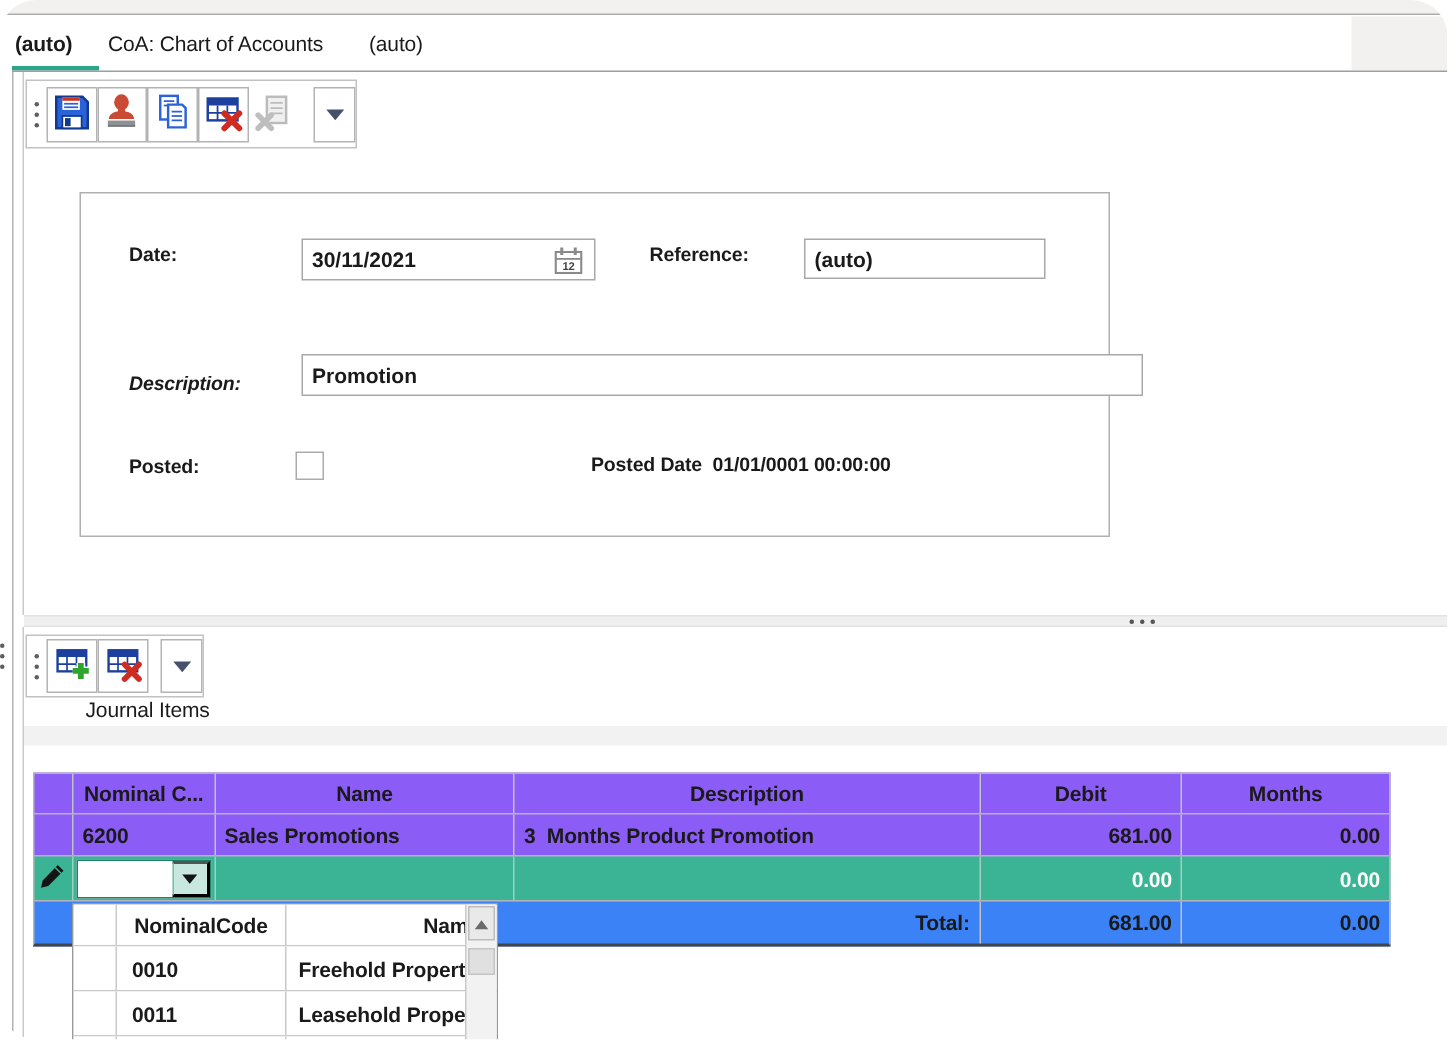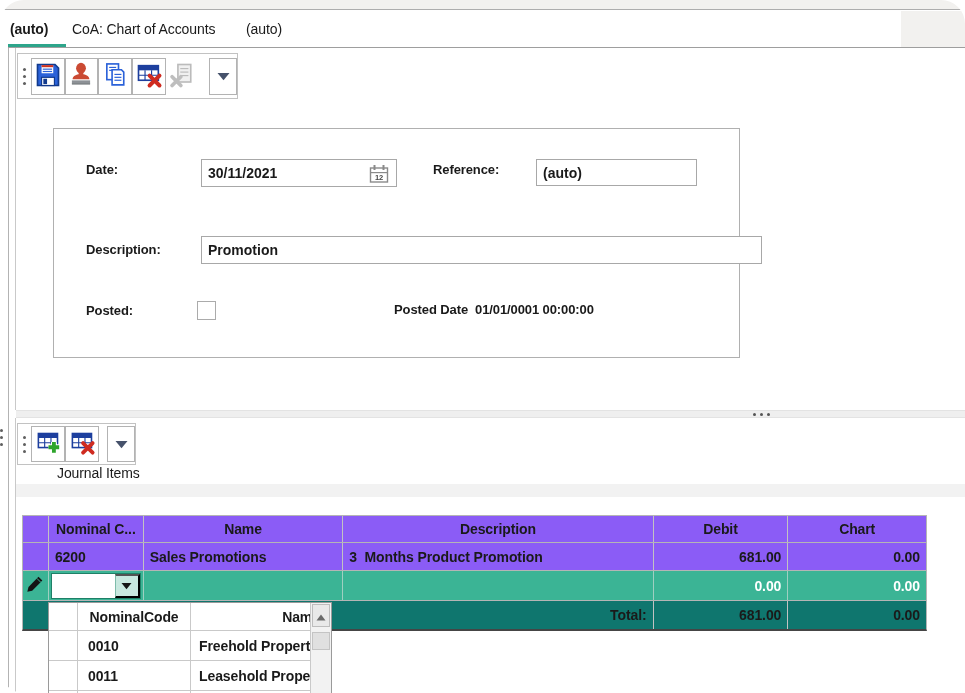--- a/index.html
+++ b/index.html
@@ -49,21 +49,21 @@
         border-left:1px solid #b5b5b5;border-right:1px solid #b5b5b5;border-bottom:1px solid #b5b5b5;background:#8b5cf6;}
   .trow .cell{box-sizing:border-box;display:flex;align-items:center;font-size:14px;border-right:1px solid #c2c2c2;overflow:hidden;}
   .trow .cell:last-child{border-right:none;}
   .c-sel{width:26px;}.c-nom{width:95px;}.c-name{width:200px;}.c-desc{width:311px;}.c-deb{width:135px;}.c-cred{width:138px;}
   .th{justify-content:center;font-weight:600;}
   .lpad{padding-left:6px;}
   .num{justify-content:flex-end;padding-right:6px;font-weight:600;}
   .pre{white-space:pre;}
   .editrow{background:#3bb495;}
   .editrow .cell{border-right:1px solid #9fcfc1;color:#fff;}
-  .totalrow{background:#0f766e;border-bottom:2px solid #454545;}
+  .totalrow{background:#3b82f6;border-bottom:2px solid #454545;}
 
   
   .combo{display:flex;width:88px;height:24px;border:1px solid #1f8067;background:#fff;margin-left:2px;}
   .combo input{flex:1;min-width:0;border:none;outline:none;font-family:inherit;font-size:13px;padding:0 3px;}
   .combo .cbtn{width:25px;background:#c8e8df;border-left:1px solid #7fbcab;display:flex;align-items:center;justify-content:center;padding:0;}
 
   
   .popup{left:48px;top:602px;width:284px;height:120px;border:1px solid #9a9a9a;background:#fff;z-index:5;overflow:hidden;}
   .prow{position:relative;display:flex;width:362px;box-sizing:border-box;border-bottom:1px solid #c9c9c9;background:#fff;}
   .prow .pcell{box-sizing:border-box;display:flex;align-items:center;font-size:14px;border-right:1px solid #c9c9c9;overflow:hidden;}
@@ -182,21 +182,21 @@
         <rect x="5.5" y="2" width="2" height="5" fill="#8a8a8a"></rect>
         <rect x="14.5" y="2" width="2" height="5" fill="#8a8a8a"></rect>
         <rect x="2.5" y="9" width="17" height="1.2" fill="#8a8a8a"></rect>
         <text x="11" y="17" font-size="7.5" font-family="Liberation Sans, sans-serif" font-weight="700" fill="#444" text-anchor="middle">12</text>
       </svg>
     </span>
 
     <div class="abs flabel" style="left:379px;top:33px;">Reference:</div>
     <input class="abs finput" style="left: 482px; top: 30px; width: 161px; height: 27px;" value="(auto)">
 
-    <div class="abs flabel" style="left:32px;top:113px;">Description:</div>
+    <div class="abs flabel" style="left:32px;top:119px;font-style:italic;">Description:</div>
     <input class="abs finput" style="left: 147px; top: 107px; width: 561px; height: 28px;" value="Promotion">
 
     <div class="abs flabel" style="left:32px;top:174px;">Posted:</div>
     <div class="abs checkbox" style="left:143px;top:172px;"></div>
 
     <div class="abs" style="left:340px;top:173px;display:flex;gap:7px;">
       <span class="flabel">Posted Date</span>
       <span class="flabel">01/01/0001 00:00:00</span>
     </div>
   </div>
@@ -256,21 +256,21 @@
 
   <div class="abs sectitle">Journal Items</div>
   <div class="abs grayband"></div>
 
   <div class="trow" style="top:515px;height:28px;border-top:1px solid #b5b5b5;">
     <div class="cell c-sel"></div>
     <div class="cell c-nom th">Nominal C...</div>
     <div class="cell c-name th">Name</div>
     <div class="cell c-desc th">Description</div>
     <div class="cell c-deb th">Debit</div>
-    <div class="cell c-cred th">Chart</div>
+    <div class="cell c-cred th">Months</div>
   </div>
 
   <div class="trow" style="top:543px;height:28px;">
     <div class="cell c-sel"></div>
     <div class="cell c-nom lpad" style="font-weight:600;">6200</div>
     <div class="cell c-name lpad" style="font-weight:600;">Sales Promotions</div>
     <div class="cell c-desc lpad pre" style="font-weight:600;">3  Months Product Promotion</div>
     <div class="cell c-deb num">681.00</div>
     <div class="cell c-cred num">0.00</div>
   </div>

